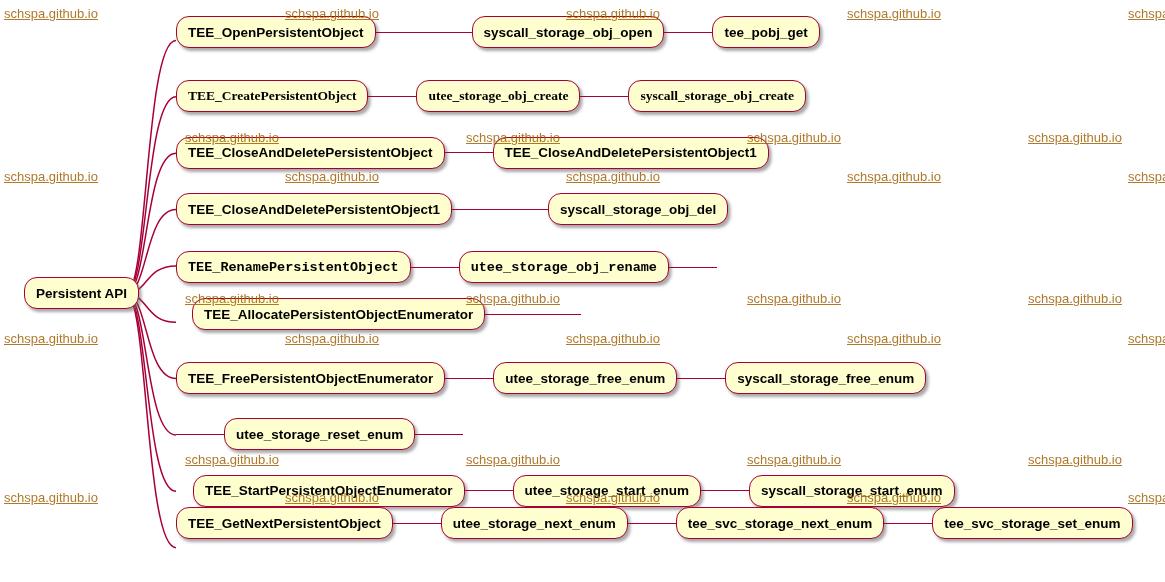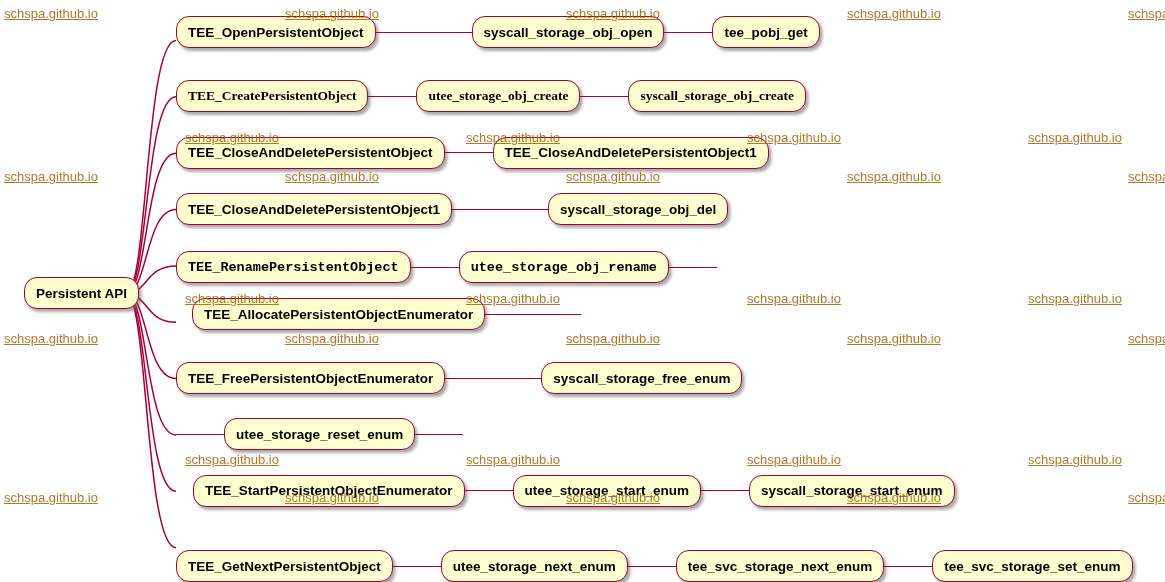--- a/index.html
+++ b/index.html
@@ -122,36 +122,37 @@
         <div class="edge-line"></div>
       </div>
       <div class="row" style="left: 176px; top: 298px; margin-left: 16px;">
         <div class="node">TEE_AllocatePersistentObjectEnumerator</div>
         <div class="edge-line"></div>
         <div class="edge-line"></div>
       </div>
       <div class="row" style="left: 176px; top: 362.1px;">
         <div class="node">TEE_FreePersistentObjectEnumerator</div>
         <div class="edge-line"></div>
+        <div class="node">utee_storage_free_enum</div>
         <div class="edge-line"></div>
         <div class="node">syscall_storage_free_enum</div>
       </div>
       <div class="row" style="left: 176px; top: 418.45px;">
         <div class="edge-line"></div>
         <div class="node">utee_storage_reset_enum</div>
         <div class="edge-line"></div>
       </div>
       <div class="row" style="left: 193px; top: 474.8px;">
         <div class="node">TEE_StartPersistentObjectEnumerator</div>
         <div class="edge-line"></div>
         <div class="node">utee_storage_start_enum</div>
         <div class="edge-line"></div>
         <div class="node">syscall_storage_start_enum</div>
       </div>
-      <div class="row" style="left: 176px; top: 550px;">
+      <div class="row" style="left: 176px; top: 507px;">
         <div class="node">TEE_GetNextPersistentObject</div>
         <div class="edge-line"></div>
         <div class="node">utee_storage_next_enum</div>
         <div class="edge-line"></div>
         <div class="node">tee_svc_storage_next_enum</div>
         <div class="edge-line"></div>
         <div class="node">tee_svc_storage_set_enum</div>
       </div>
     </div>
 

